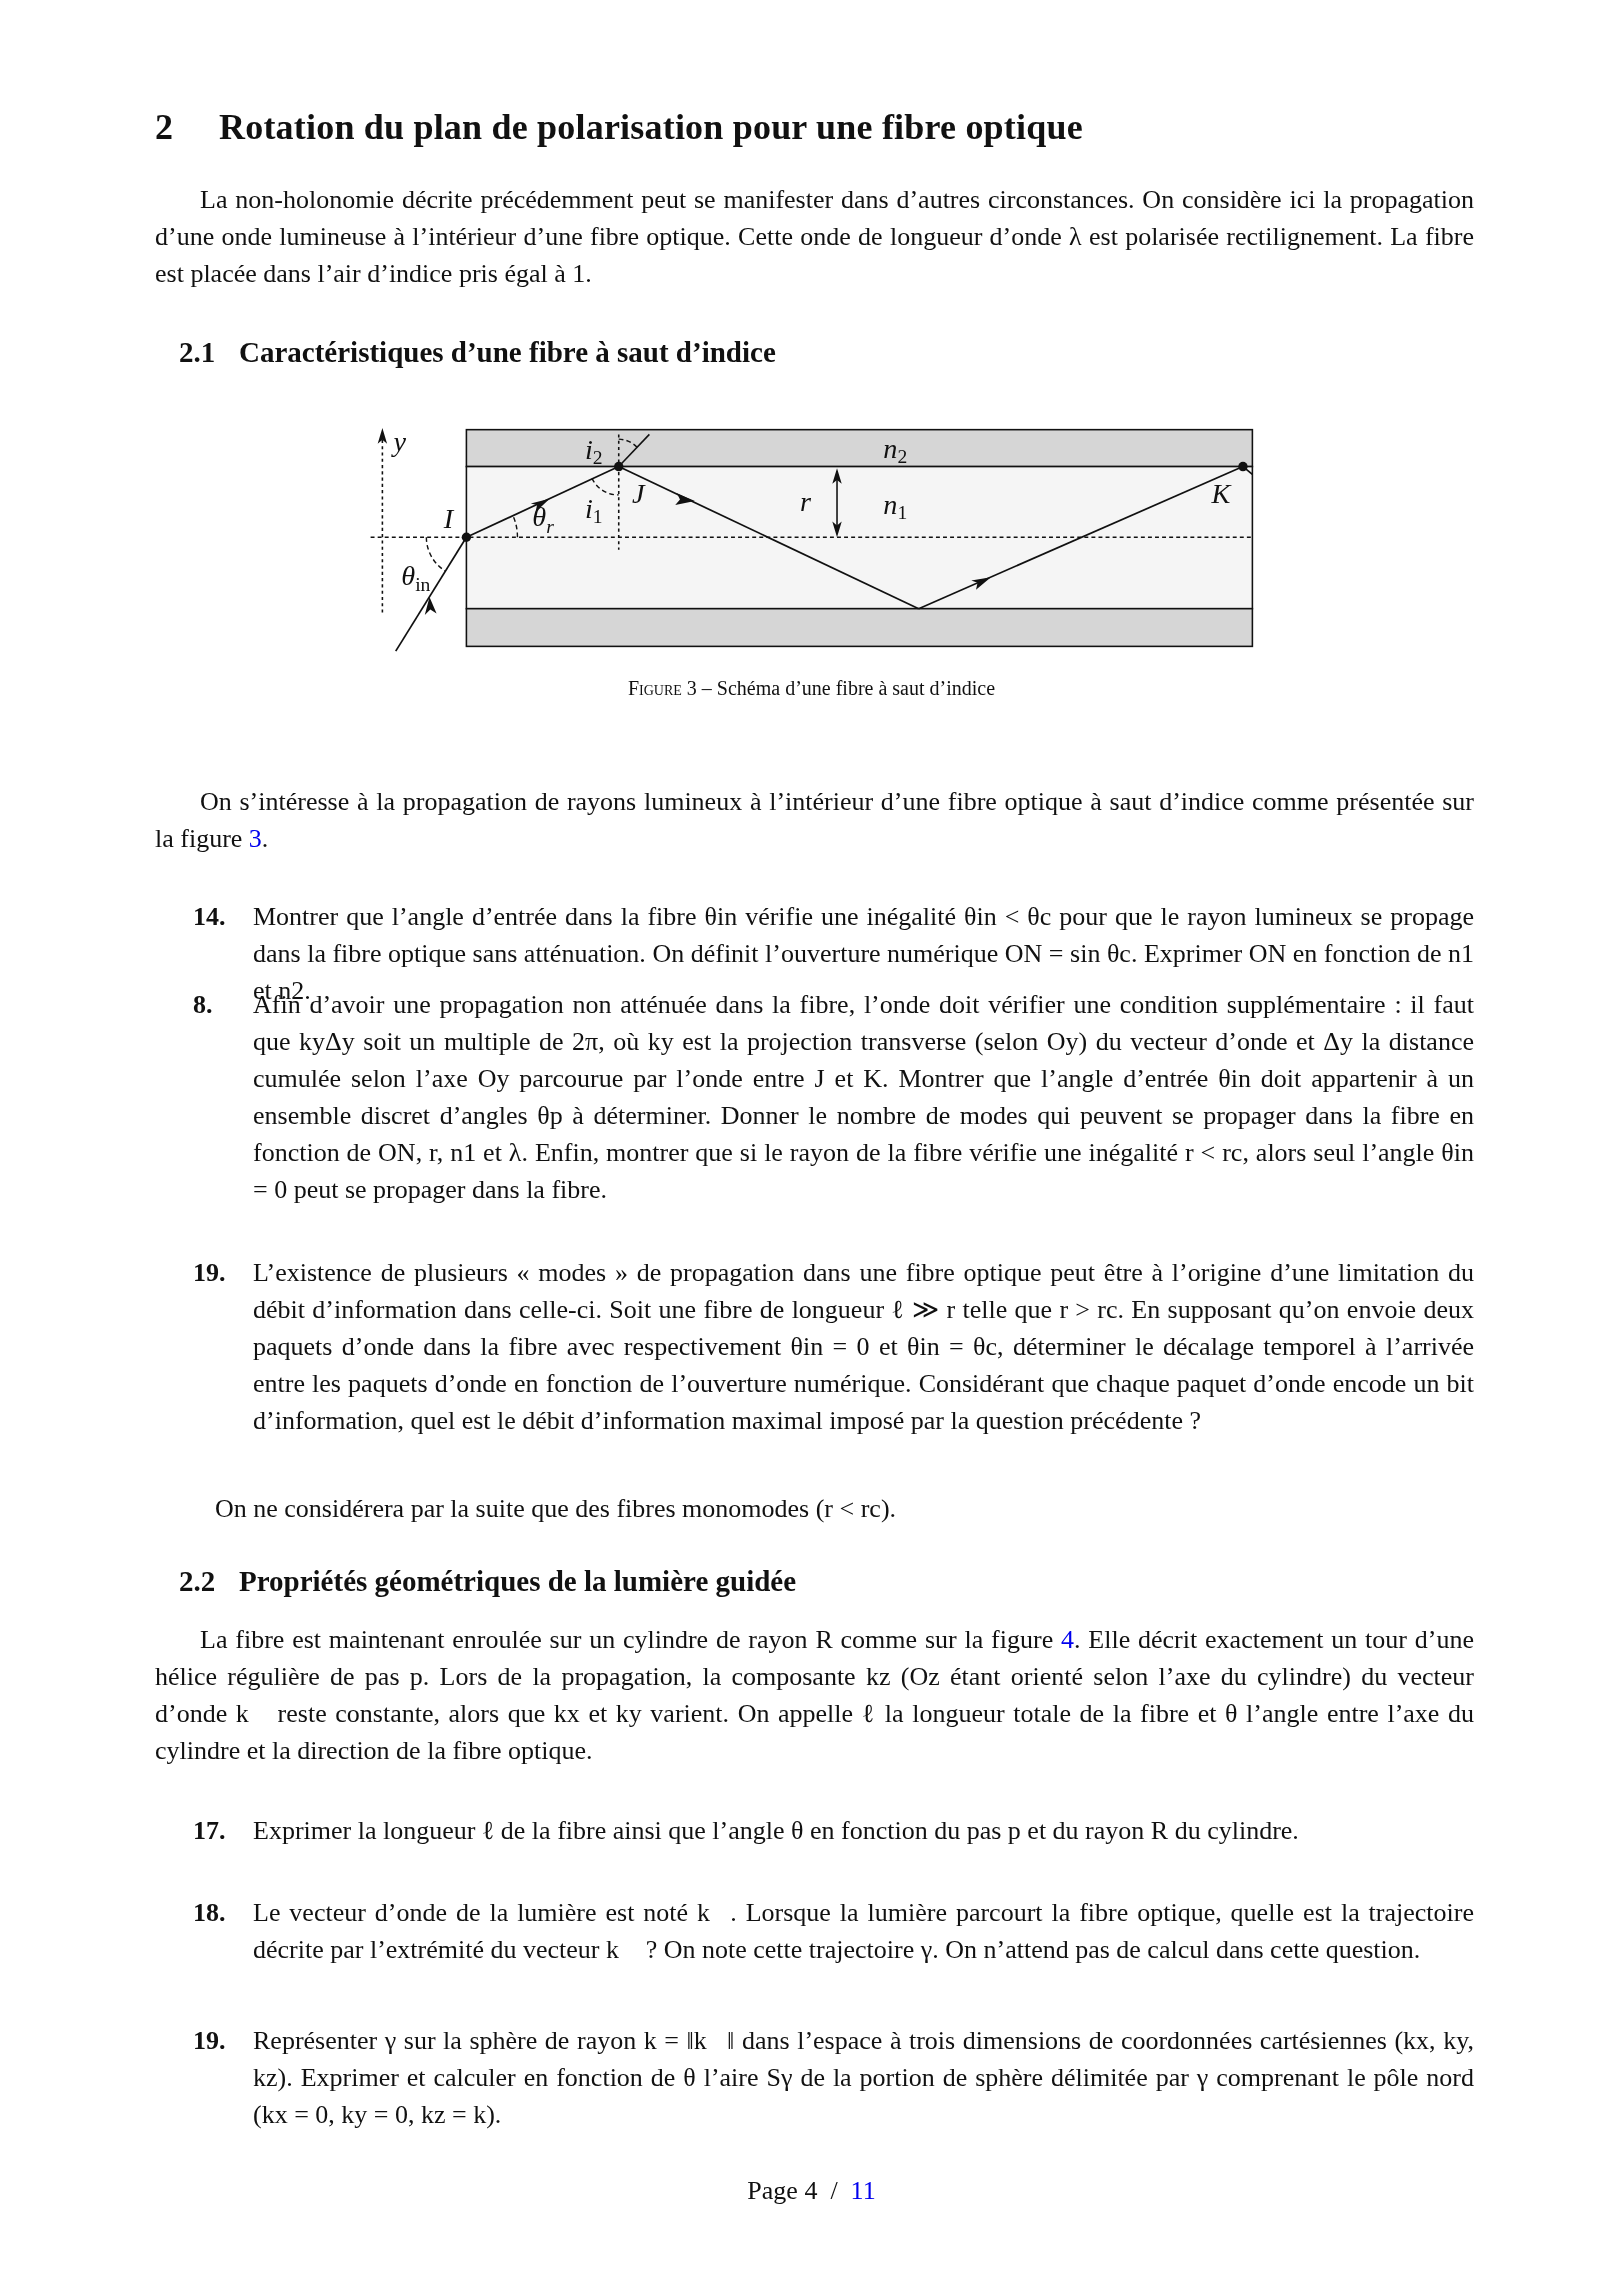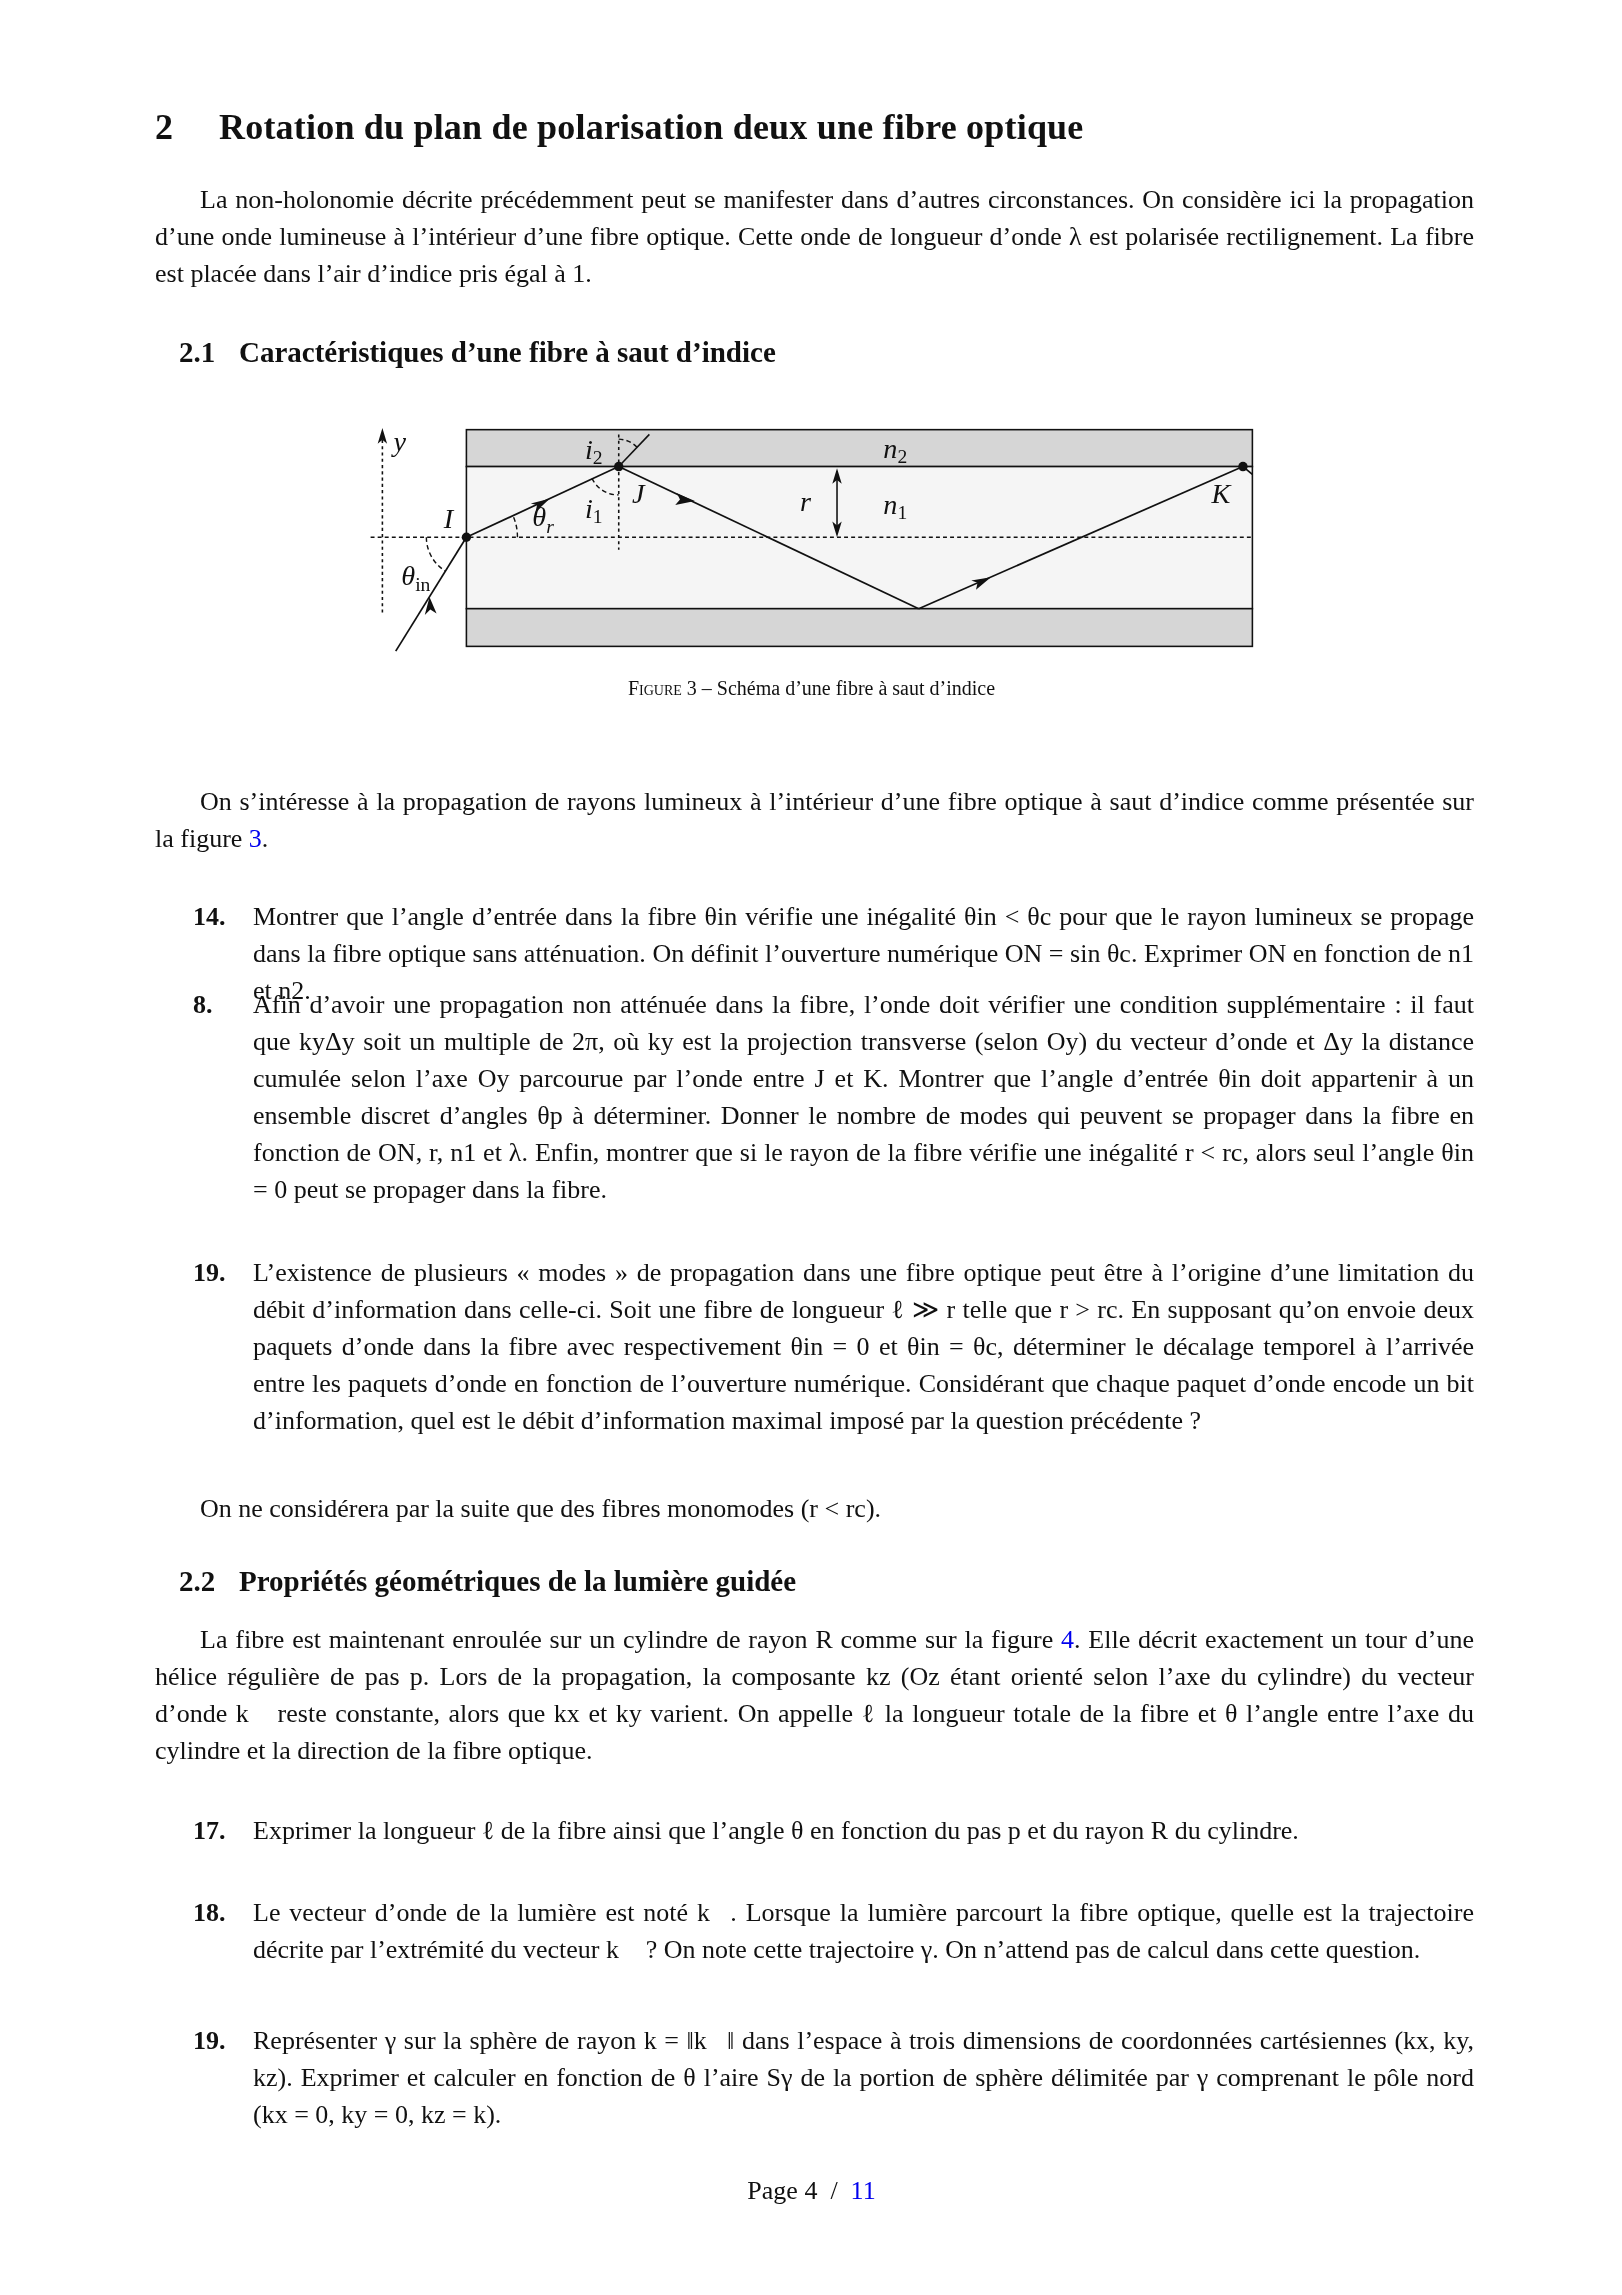--- a/index.html
+++ b/index.html
@@ -23,21 +23,21 @@
              font-family:"Liberation Serif",serif; }
   .sc { font-variant:small-caps; }
   .footer { position:absolute; top:2176px; left:0; width:1623px; text-align:center; font-size:26px;
             font-family:"Liberation Serif",serif; }
   .fig { position:absolute; left:0; top:0; }
 </style>
 </head>
 <body>
 
 <h2 class="sec">
-  <span class="num">2</span><span>Rotation du plan de polarisation deux une fibre optique</span>
+  <span class="num">2</span><span>Rotation du plan de polarisation pour une fibre optique</span>
 </h2>
 
 <p class="para indent" style="top:181px;">La non-holonomie décrite précédemment peut se manifester dans d’autres circonstances. On considère ici la propagation d’une onde lumineuse à l’intérieur d’une fibre optique. Cette onde de longueur d’onde λ est polarisée rectilignement. La fibre est placée dans l’air d’indice pris égal à 1.</p>
 
 <h3 class="sub" style="top:336px;">
   <span class="num">2.1</span><span>Caractéristiques d’une fibre à saut d’indice</span>
 </h3>
 
 <svg class="fig" width="1623" height="707" viewBox="0 0 2067 900">
   <defs>
@@ -115,21 +115,21 @@
 <div class="q" style="top:986px;">
   <span class="qn">8.</span>
   <span class="qt">Afin d’avoir une propagation non atténuée dans la fibre, l’onde doit vérifier une condition supplémentaire : il faut que kyΔy soit un multiple de 2π, où ky est la projection transverse (selon Oy) du vecteur d’onde et Δy la distance cumulée selon l’axe Oy parcourue par l’onde entre J et K. Montrer que l’angle d’entrée θin doit appartenir à un ensemble discret d’angles θp à déterminer. Donner le nombre de modes qui peuvent se propager dans la fibre en fonction de ON, r, n1 et λ. Enfin, montrer que si le rayon de la fibre vérifie une inégalité r &lt; rc, alors seul l’angle θin = 0 peut se propager dans la fibre.</span>
 </div>
 
 <div class="q" style="top:1254px;">
   <span class="qn">19.</span>
   <span class="qt">L’existence de plusieurs « modes » de propagation dans une fibre optique peut être à l’origine d’une limitation du débit d’information dans celle-ci. Soit une fibre de longueur ℓ ≫ r telle que r &gt; rc. En supposant qu’on envoie deux paquets d’onde dans la fibre avec respectivement θin = 0 et θin = θc, déterminer le décalage temporel à l’arrivée entre les paquets d’onde en fonction de l’ouverture numérique. Considérant que chaque paquet d’onde encode un bit d’information, quel est le débit d’information maximal imposé par la question précédente ?</span>
 </div>
 
-<p class="para" style="top:1490px; left:200px; width:1272px;">On ne considérera par la suite que des fibres monomodes (r &lt; rc).</p>
+<p class="para" style="top:1490px; left:215px; width:1272px;">On ne considérera par la suite que des fibres monomodes (r &lt; rc).</p>
 
 <h3 class="sub" style="top:1565px;">
   <span class="num">2.2</span><span>Propriétés géométriques de la lumière guidée</span>
 </h3>
 
 <p class="para indent" style="top:1621px;"><span>La fibre est maintenant enroulée sur un cylindre de rayon R comme sur la figure </span><span class="link">4</span><span>. Elle décrit exactement un tour d’une hélice régulière de pas p. Lors de la propagation, la composante kz (Oz étant orienté selon l’axe du cylindre) du vecteur d’onde k⃗ reste constante, alors que kx et ky varient. On appelle ℓ la longueur totale de la fibre et θ l’angle entre l’axe du cylindre et la direction de la fibre optique.</span></p>
 
 <div class="q" style="top:1812px;">
   <span class="qn">17.</span>
   <span class="qt">Exprimer la longueur ℓ de la fibre ainsi que l’angle θ en fonction du pas p et du rayon R du cylindre.</span>

